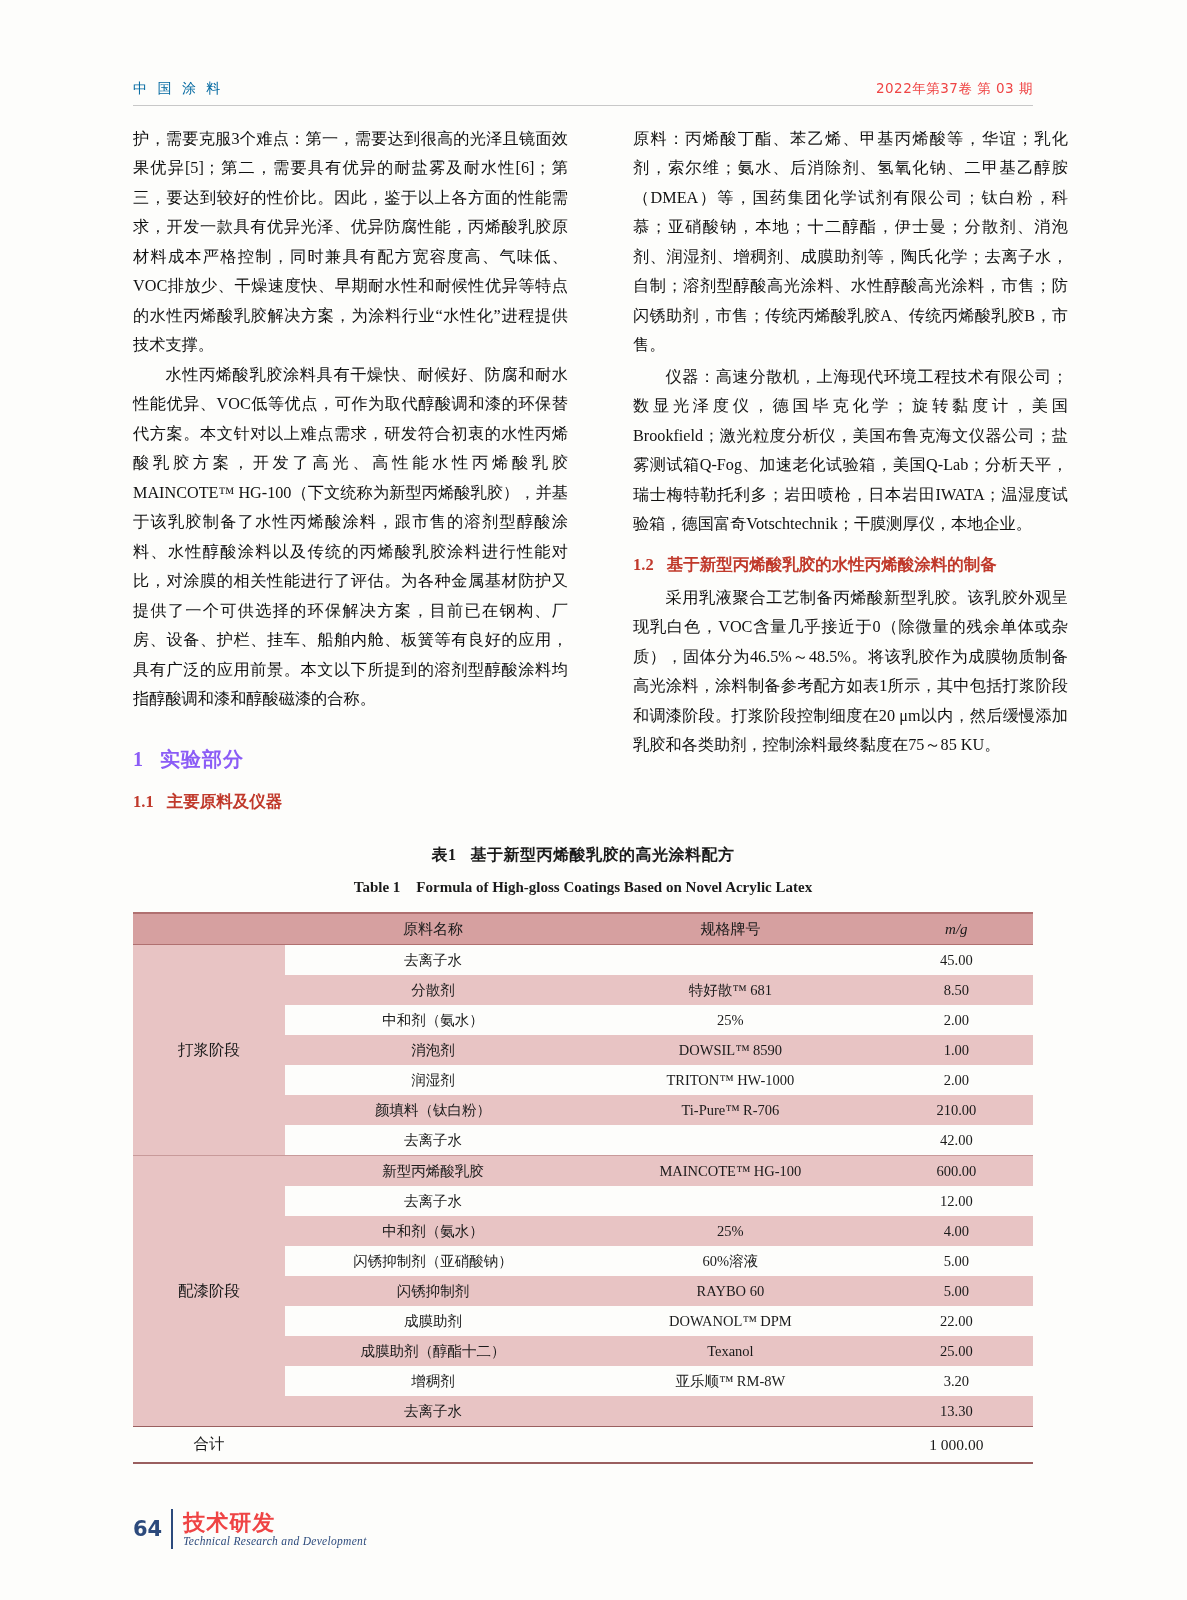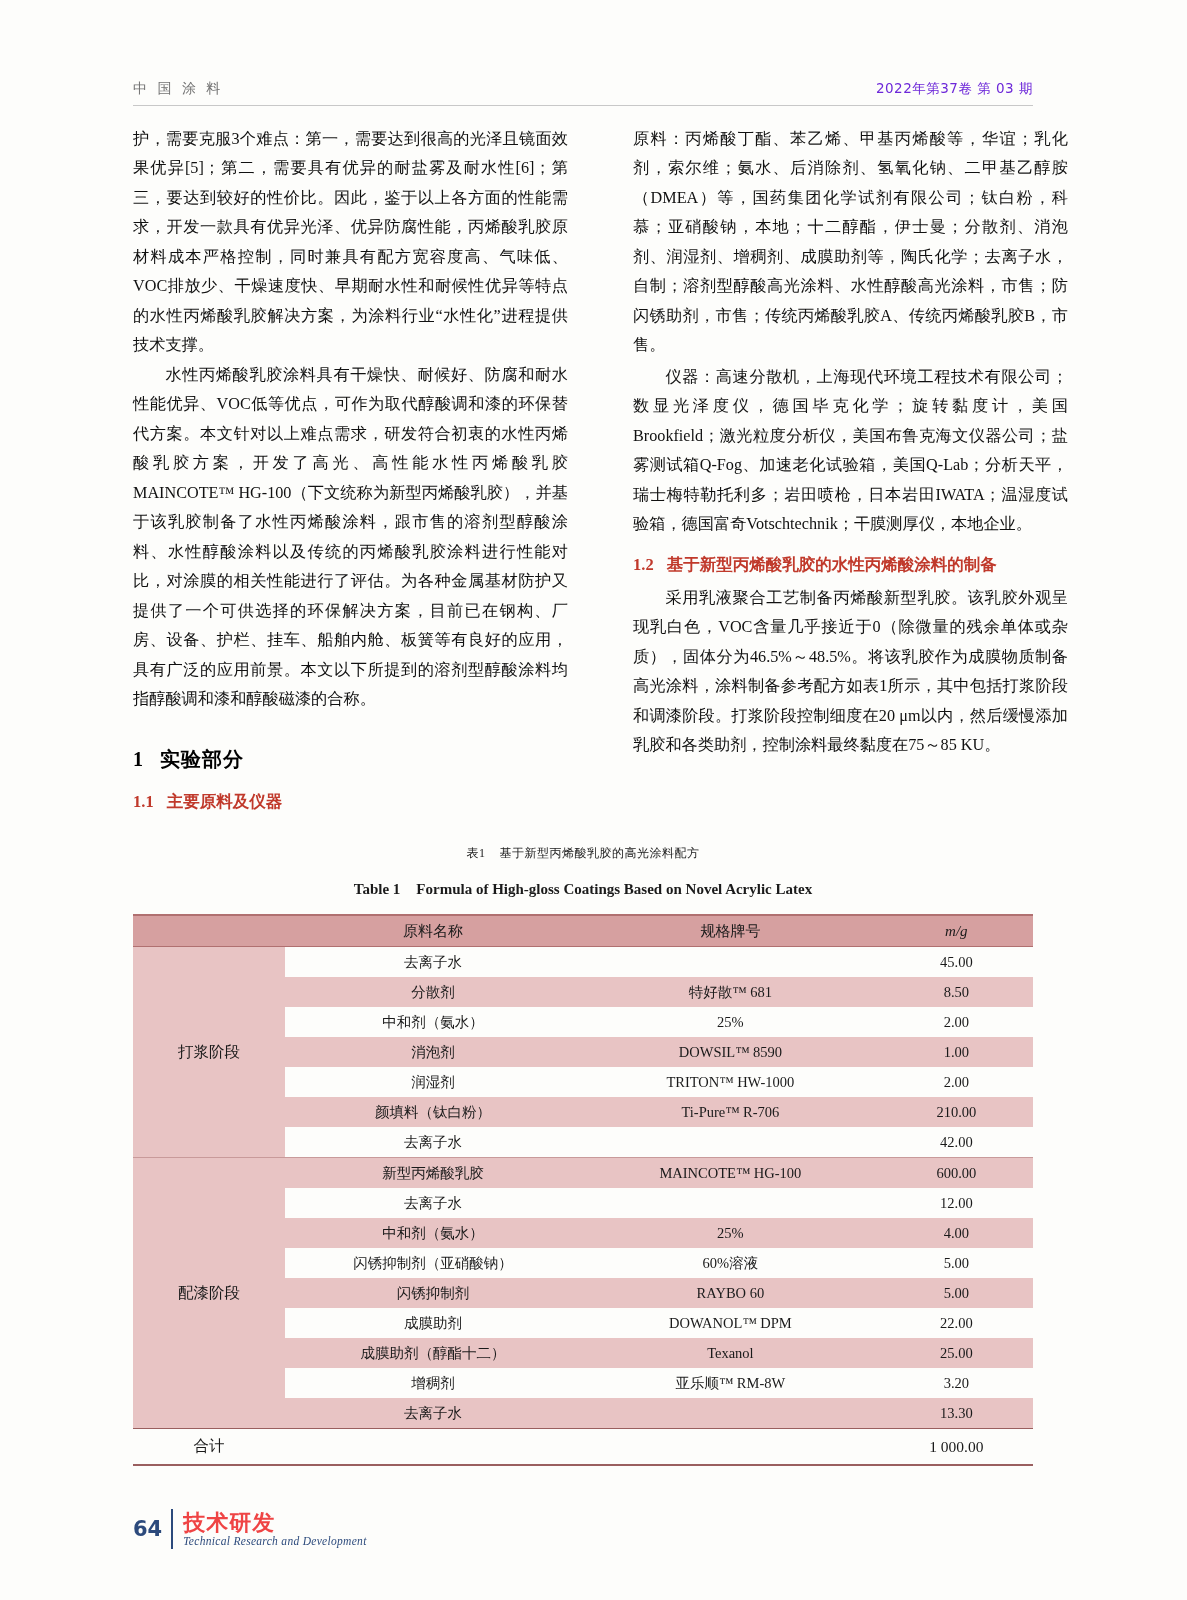--- a/index.html
+++ b/index.html
@@ -31,43 +31,43 @@
     width: 900px;
     display: flex;
     justify-content: space-between;
     align-items: flex-end;
     font-size: 14.5px;
     color: #4a4a4a;
     letter-spacing: 1px;
     padding-bottom: 7px;
     border-bottom: 1px solid #c8c8c8;
   }
-  .header-left { font-family: "DejaVu Sans", sans-serif; font-size: 14px; letter-spacing: 3px; color: #737373; }
-  .header-right { font-family: "DejaVu Sans", sans-serif; font-size: 13.5px; color: #6d28d9; letter-spacing: 0.5px; }
+  .header-left { font-family: "DejaVu Sans", sans-serif; font-size: 14px; letter-spacing: 3px; color: #0369a1; }
+  .header-right { font-family: "DejaVu Sans", sans-serif; font-size: 13.5px; color: #ef4444; letter-spacing: 0.5px; }
 
   
   .col {
     position: absolute;
     top: 125px;
     width: 435px;
     font-size: 16.2px;
     line-height: 1.82;
     text-align: justify;
     color: #111;
   }
   .col-left { left: 133px; }
   .col-right { left: 633px; }
 
   .col p {
     margin: 0 0 0 0;
   }
   .indent { text-indent: 2em; }
 
   .sec-h1 {
-    color: #000000;
+    color: #8b5cf6;
     font-weight: bold;
     font-size: 20px;
     margin-top: 26px;
     margin-bottom: 6px;
     letter-spacing: 1px;
   }
   .sec-h1 .num { margin-right: 16px; }
   .sec-h2 {
     color: #c0392b;
     font-weight: bold;
@@ -79,23 +79,23 @@
 
   
   .table-wrap {
     position: absolute;
     left: 133px;
     top: 845px;
     width: 900px;
   }
   .tbl-title-cn {
     text-align: center;
-    font-size: 12px;
-    font-weight: normal;
-    margin-bottom: 19px;
+    font-size: 16px;
+    font-weight: bold;
+    margin-bottom: 13px;
     letter-spacing: 0.5px;
   }
   .tbl-title-cn .lbl { margin-right: 14px; }
   .tbl-title-en {
     text-align: center;
     font-size: 15px;
     font-weight: bold;
     font-family: "Liberation Serif", serif;
     margin-bottom: 16px;
   }

